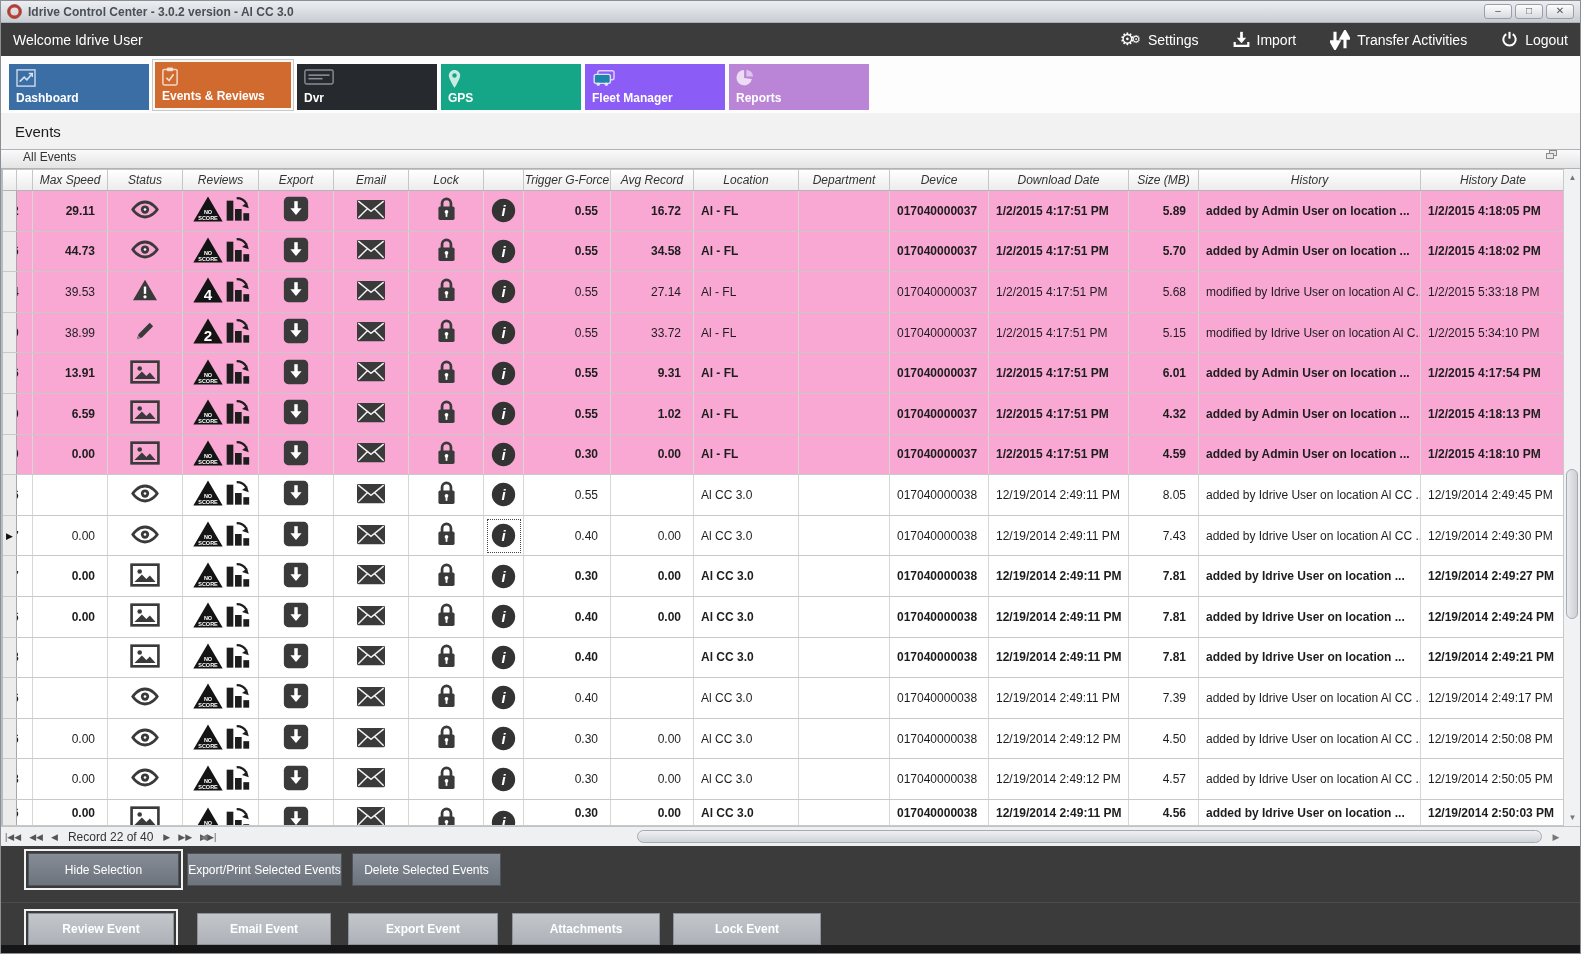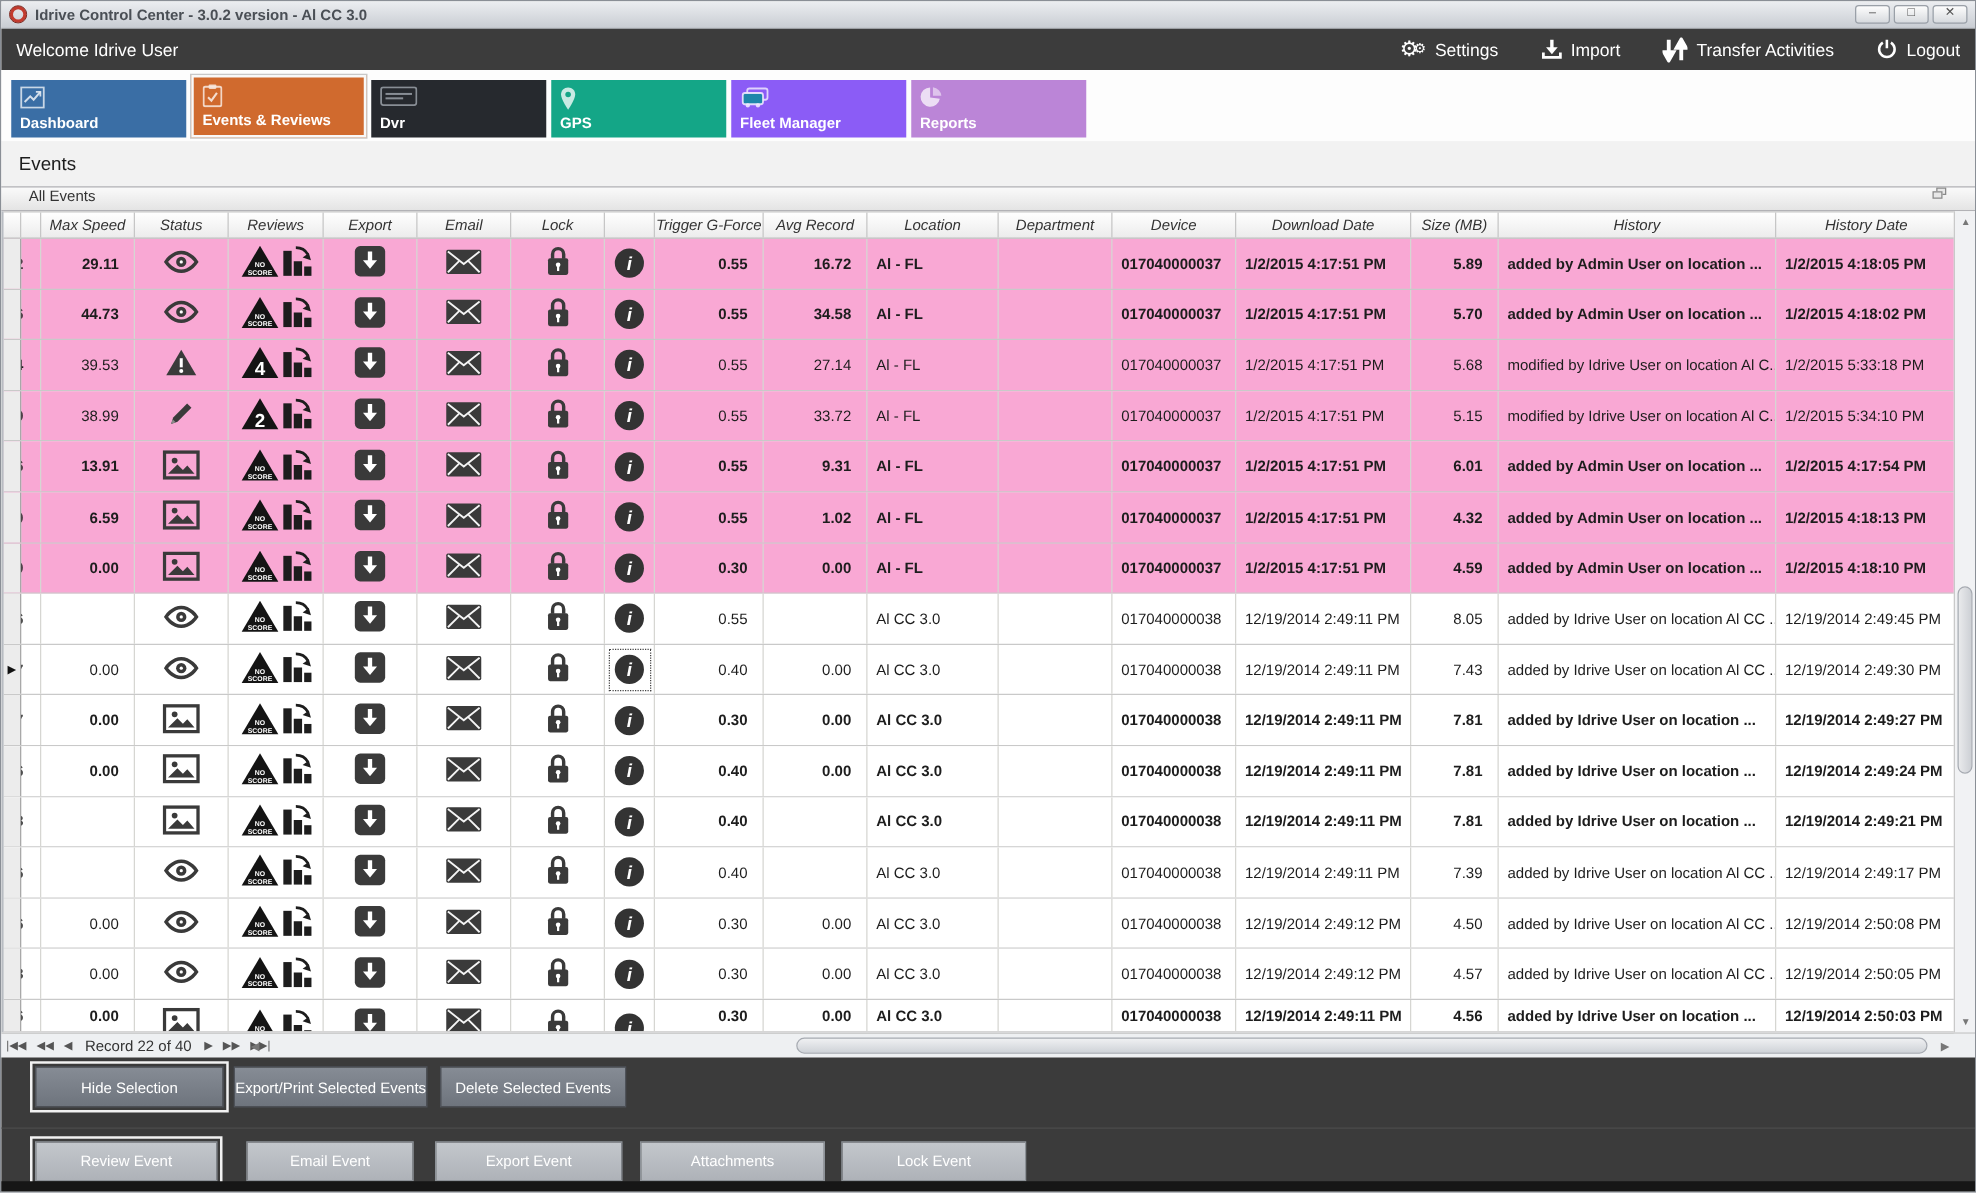--- a/index.html
+++ b/index.html
@@ -73,21 +73,21 @@
   .harrow{position:absolute;top:0;width:14px;height:20px;font-size:9px;color:#777;text-align:center;line-height:20px;cursor:pointer;}
   .harrow.l{left:0;} .harrow.r{right:0;}
   .hthumb{position:absolute;top:3px;height:13px;left:440px;width:905px;background:linear-gradient(#eff0f2,#cfd3d8);border:1px solid #a6aab1;border-radius:7px;cursor:pointer;}
   .corner{position:absolute;right:0;top:0;width:17px;height:20px;background:#eef0f2;}
 
   
   .darkpanel{height:109px;background:#3b3b3b;position:relative;}
   .btnrow1{position:absolute;top:7px;left:0;right:0;height:36px;padding-left:14px;}
   .dbtn{position:absolute;height:33px;background:linear-gradient(#868c95,#6e747d);border:1px solid #4e5259;color:#fff;font-size:12px;display:flex;align-items:center;justify-content:center;cursor:pointer;}
   .dbtn.focused{box-shadow:0 0 0 2px #3b3b3b,0 0 0 4px #f2f2f2;}
-  .btnrow2{position:absolute;top:56px;left:0;right:0;height:36px;border-top:1px solid #4c4c4c;}
+  .btnrow2{position:absolute;top:56px;left:0;right:0;height:36px;border-top:1px solid #4c4c4c;font-weight:bold;}
   .sbtn{position:absolute;top:10px;height:32px;background:linear-gradient(#c3c7cc,#aeb2b8);border:1px solid #8d9298;color:#fff;font-size:12px;display:flex;align-items:center;justify-content:center;cursor:pointer;}
   .sbtn.focused{box-shadow:0 0 0 2px #3b3b3b,0 0 0 4px #f2f2f2;}
   .bottomstrip{position:absolute;bottom:0;left:0;right:0;height:10px;background:#161616;}
 </style>
 </head>
 <body>
 
 <div class="window">
 
   <div class="titlebar">

